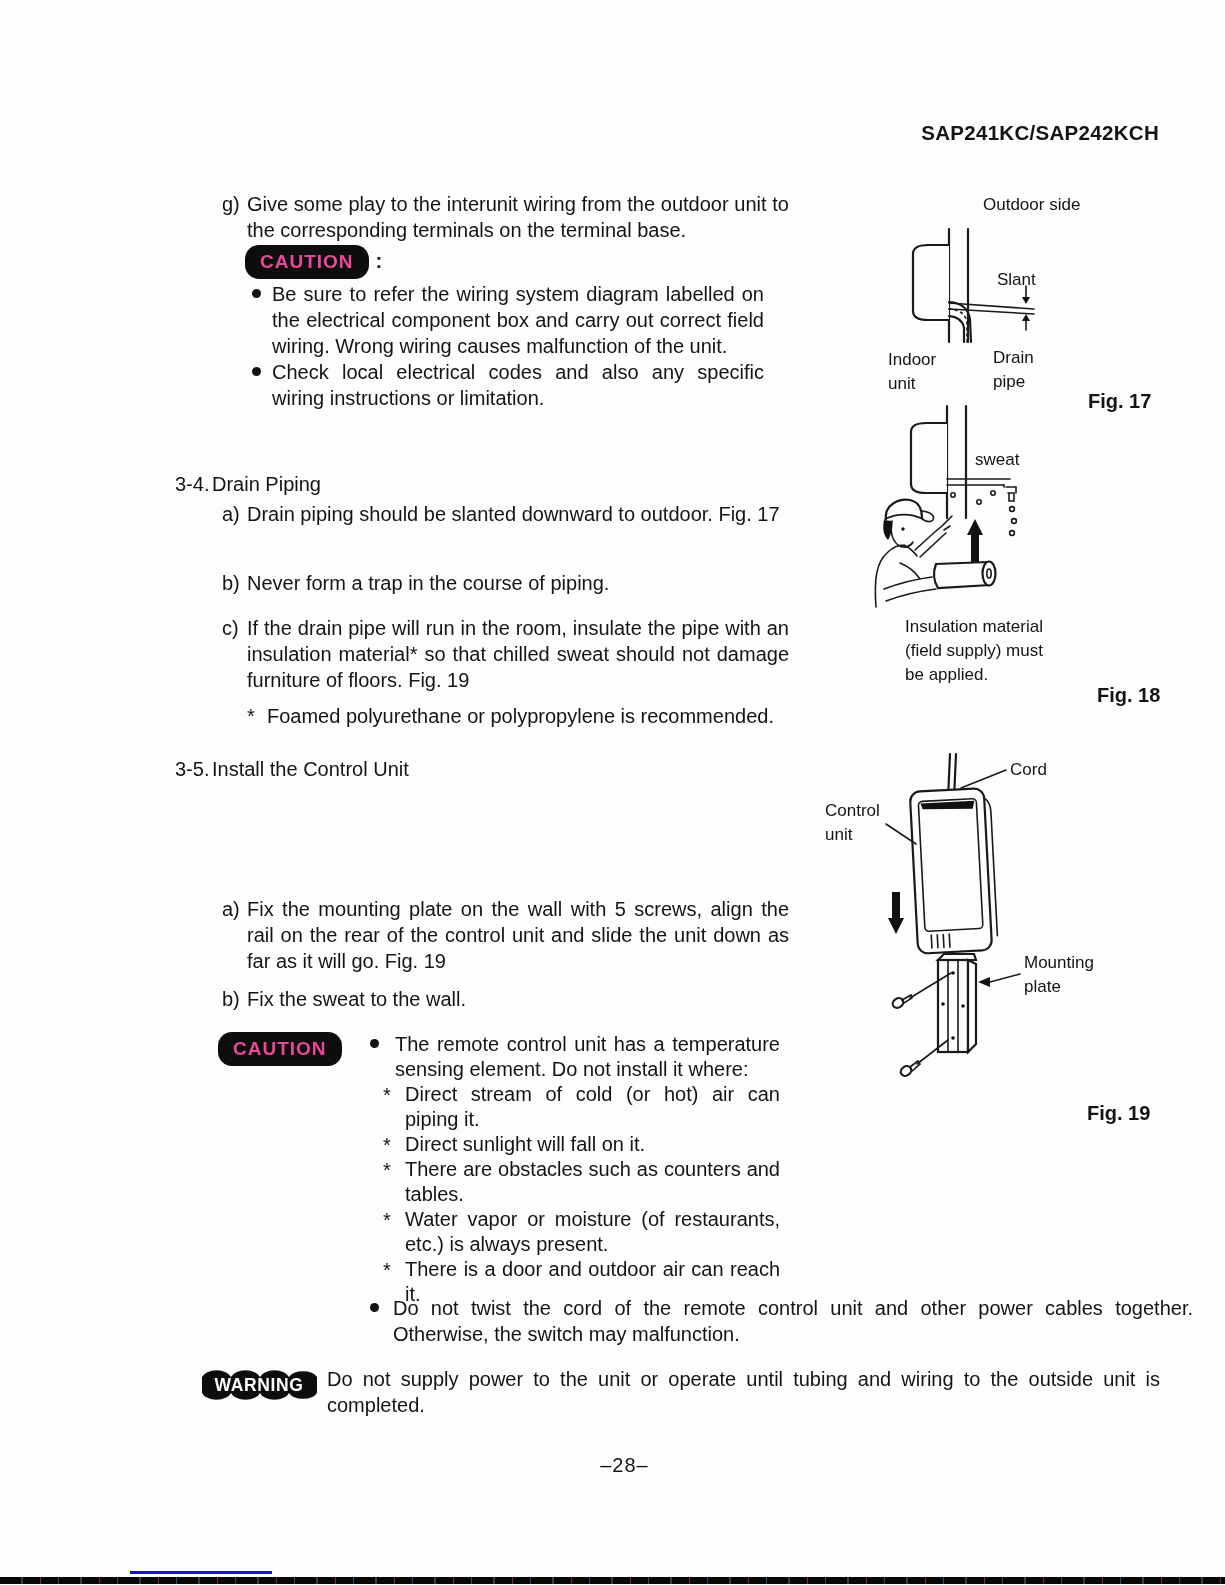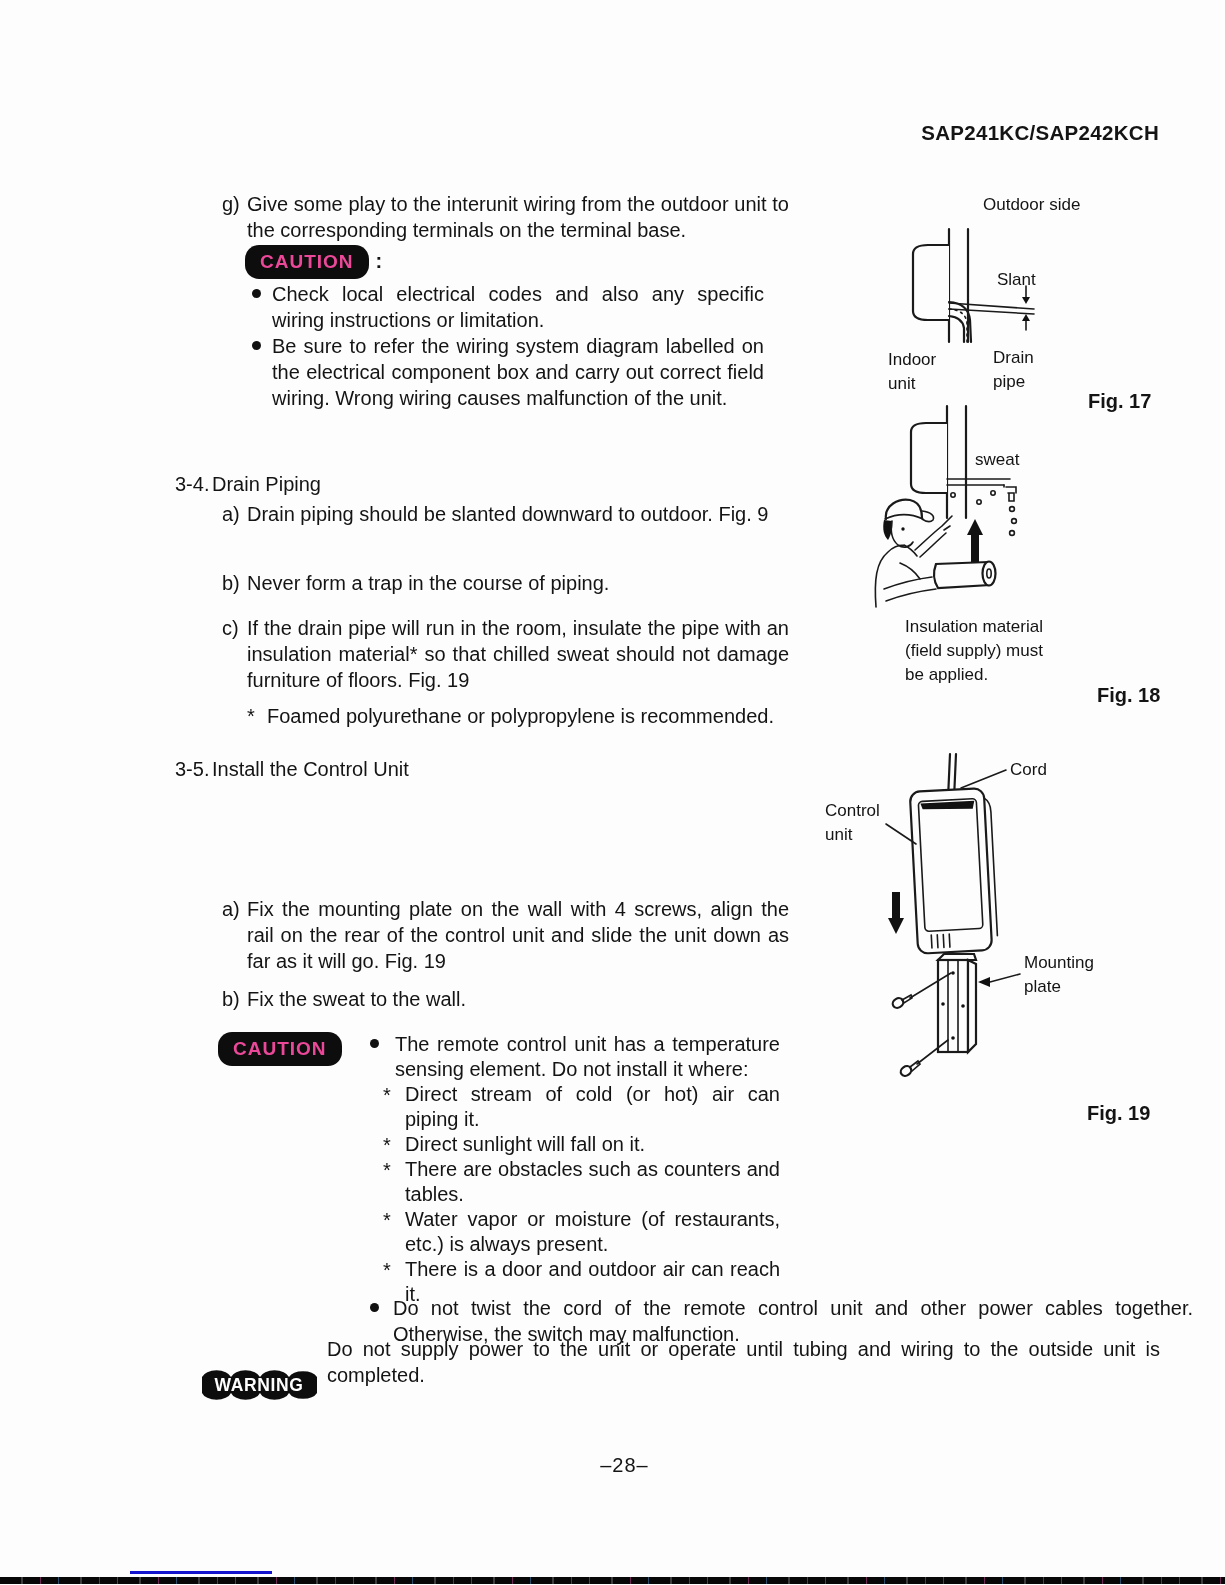--- a/index.html
+++ b/index.html
@@ -46,36 +46,36 @@
     <div class="just">Give some play to the interunit wiring from the outdoor unit to the corresponding terminals on the terminal base.</div>
   </div>
 
   <div class="blk" style="left:245px;top:245px;">
     <span class="pill">CAUTION</span><span class="colon">:</span>
   </div>
 
   <div class="blk" style="left:252px;top:281px;width:512px;">
     <div class="bullet-item">
       <span class="dot"></span>
-      <div class="just">Check local electrical codes and also any specific wiring instructions or limitation.</div>
+      <div class="just">Be sure to refer the wiring system diagram labelled on the electrical component box and carry out correct field wiring. Wrong wiring causes malfunction of the unit.</div>
     </div>
     <div class="bullet-item">
       <span class="dot"></span>
-      <div class="just">Be sure to refer the wiring system diagram labelled on the electrical component box and carry out correct field wiring. Wrong wiring causes malfunction of the unit.</div>
+      <div class="just">Check local electrical codes and also any specific wiring instructions or limitation.</div>
     </div>
   </div>
 
   <div class="blk sect" style="left:175px;top:471px;">
     <span class="lbl">3-4.</span>
     <span>Drain Piping</span>
   </div>
 
   <div class="blk hang" style="left:222px;top:501px;width:542px;">
     <span class="lbl">a)</span>
-    <div class="just">Drain piping should be slanted downward to outdoor. Fig. 9</div>
+    <div class="just">Drain piping should be slanted downward to outdoor. Fig. 17</div>
   </div>
 
   <div class="blk hang" style="left:222px;top:570px;width:542px;">
     <span class="lbl">b)</span>
     <div class="just">Never form a trap in the course of piping.</div>
   </div>
 
   <div class="blk hang" style="left:222px;top:615px;width:542px;">
     <span class="lbl">c)</span>
     <div class="just">If the drain pipe will run in the room, insulate the pipe with an insulation material* so that chilled sweat should not damage furniture of floors. Fig. 19</div>
@@ -87,21 +87,21 @@
   </div>
 
   <div class="blk sect" style="left:175px;top:756px;">
     <span class="lbl">3-5.</span>
     <span>Install the Control Unit</span>
   </div>
 
 
   <div class="blk hang" style="left:222px;top:896px;width:542px;">
     <span class="lbl">a)</span>
-    <div class="just">Fix the mounting plate on the wall with 4 screws, align the rail on the rear of the control unit and slide the unit down as far as it will go. Fig. 19</div>
+    <div class="just">Fix the mounting plate on the wall with 5 screws, align the rail on the rear of the control unit and slide the unit down as far as it will go. Fig. 19</div>
   </div>
 
   <div class="blk hang" style="left:222px;top:986px;width:542px;">
     <span class="lbl">b)</span>
     <div>Fix the sweat to the wall.</div>
   </div>
 
   <div class="blk" style="left:218px;top:1032px;">
     <span class="pill">CAUTION</span>
   </div>
@@ -137,21 +137,21 @@
 
   <div class="blk bullet-item" style="left:370px;top:1295px;width:800px;padding-left:23px;">
     <span class="dot"></span>
     <div class="just">Do not twist the cord of the remote control unit and other power cables together. Otherwise, the switch may malfunction.</div>
   </div>
 
   <svg style="left:197px;top:1366px;" width="124" height="38" viewBox="0 0 124 38">
     <path fill="#0d0d0d" d="M5,11 a15,9 0 0 1 29,0 a15,9 0 0 1 29,0 a15,9 0 0 1 29,0 a15,9 0 0 1 28,0 L120,27 a15,9 0 0 1 -28,0 a15,9 0 0 1 -29,0 a15,9 0 0 1 -29,0 a15,9 0 0 1 -29,0 Z"></path>
     <text class="wtext" x="62" y="25" text-anchor="middle">WARNING</text>
   </svg>
-  <div class="blk just" style="left:327px;top:1336px;width:833px;">Do not supply power to the unit or operate until tubing and wiring to the outside unit is completed.</div>
+  <div class="blk just" style="left:327px;top:1366px;width:833px;">Do not supply power to the unit or operate until tubing and wiring to the outside unit is completed.</div>
 
   <div class="blk pgnum">–28–</div>
 
   <div class="blue-line"></div>
   <div class="bottom-line"></div>
 
   <svg style="left:856px;top:186px;" width="310" height="230" viewBox="0 0 310 230">
     <text class="figtext" x="127" y="24">Outdoor side</text>
     <path class="ln" d="M93,43 L93,156 M112,43 L112,156"></path>
     <path class="shape" d="M93,59 L72,59 Q57,59 57,68 L57,125 Q57,134 72,134 L93,134"></path>

